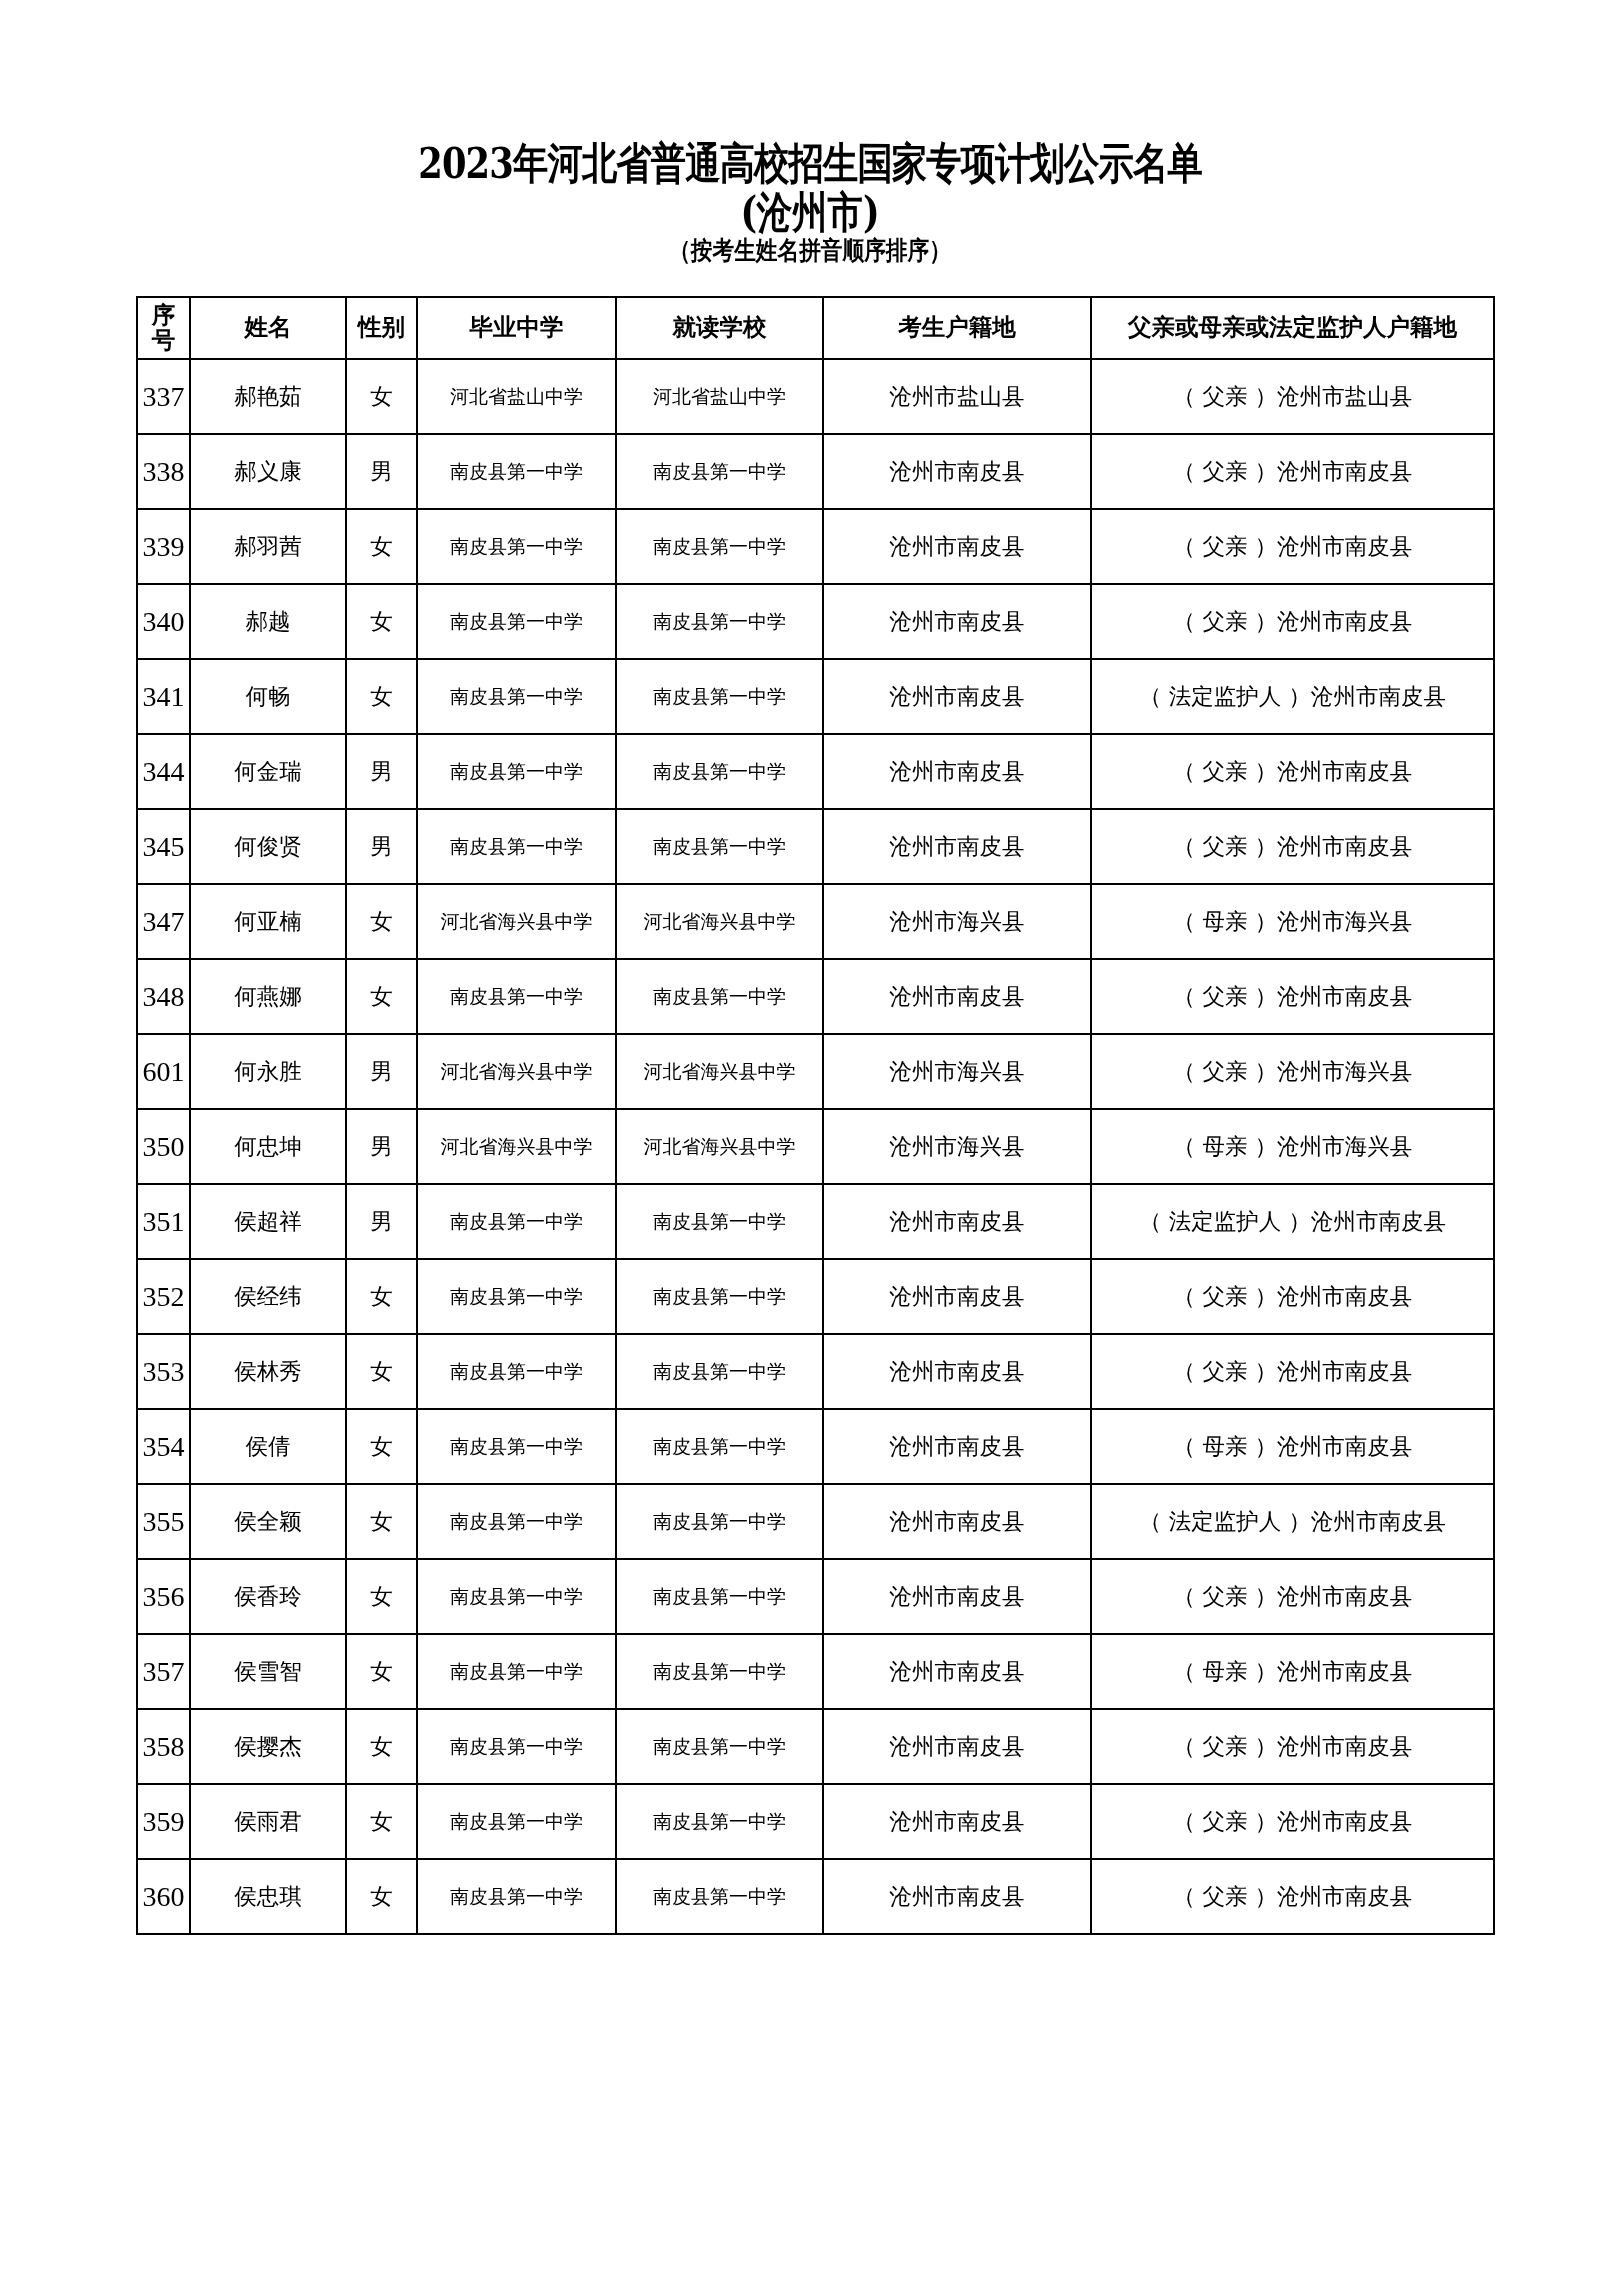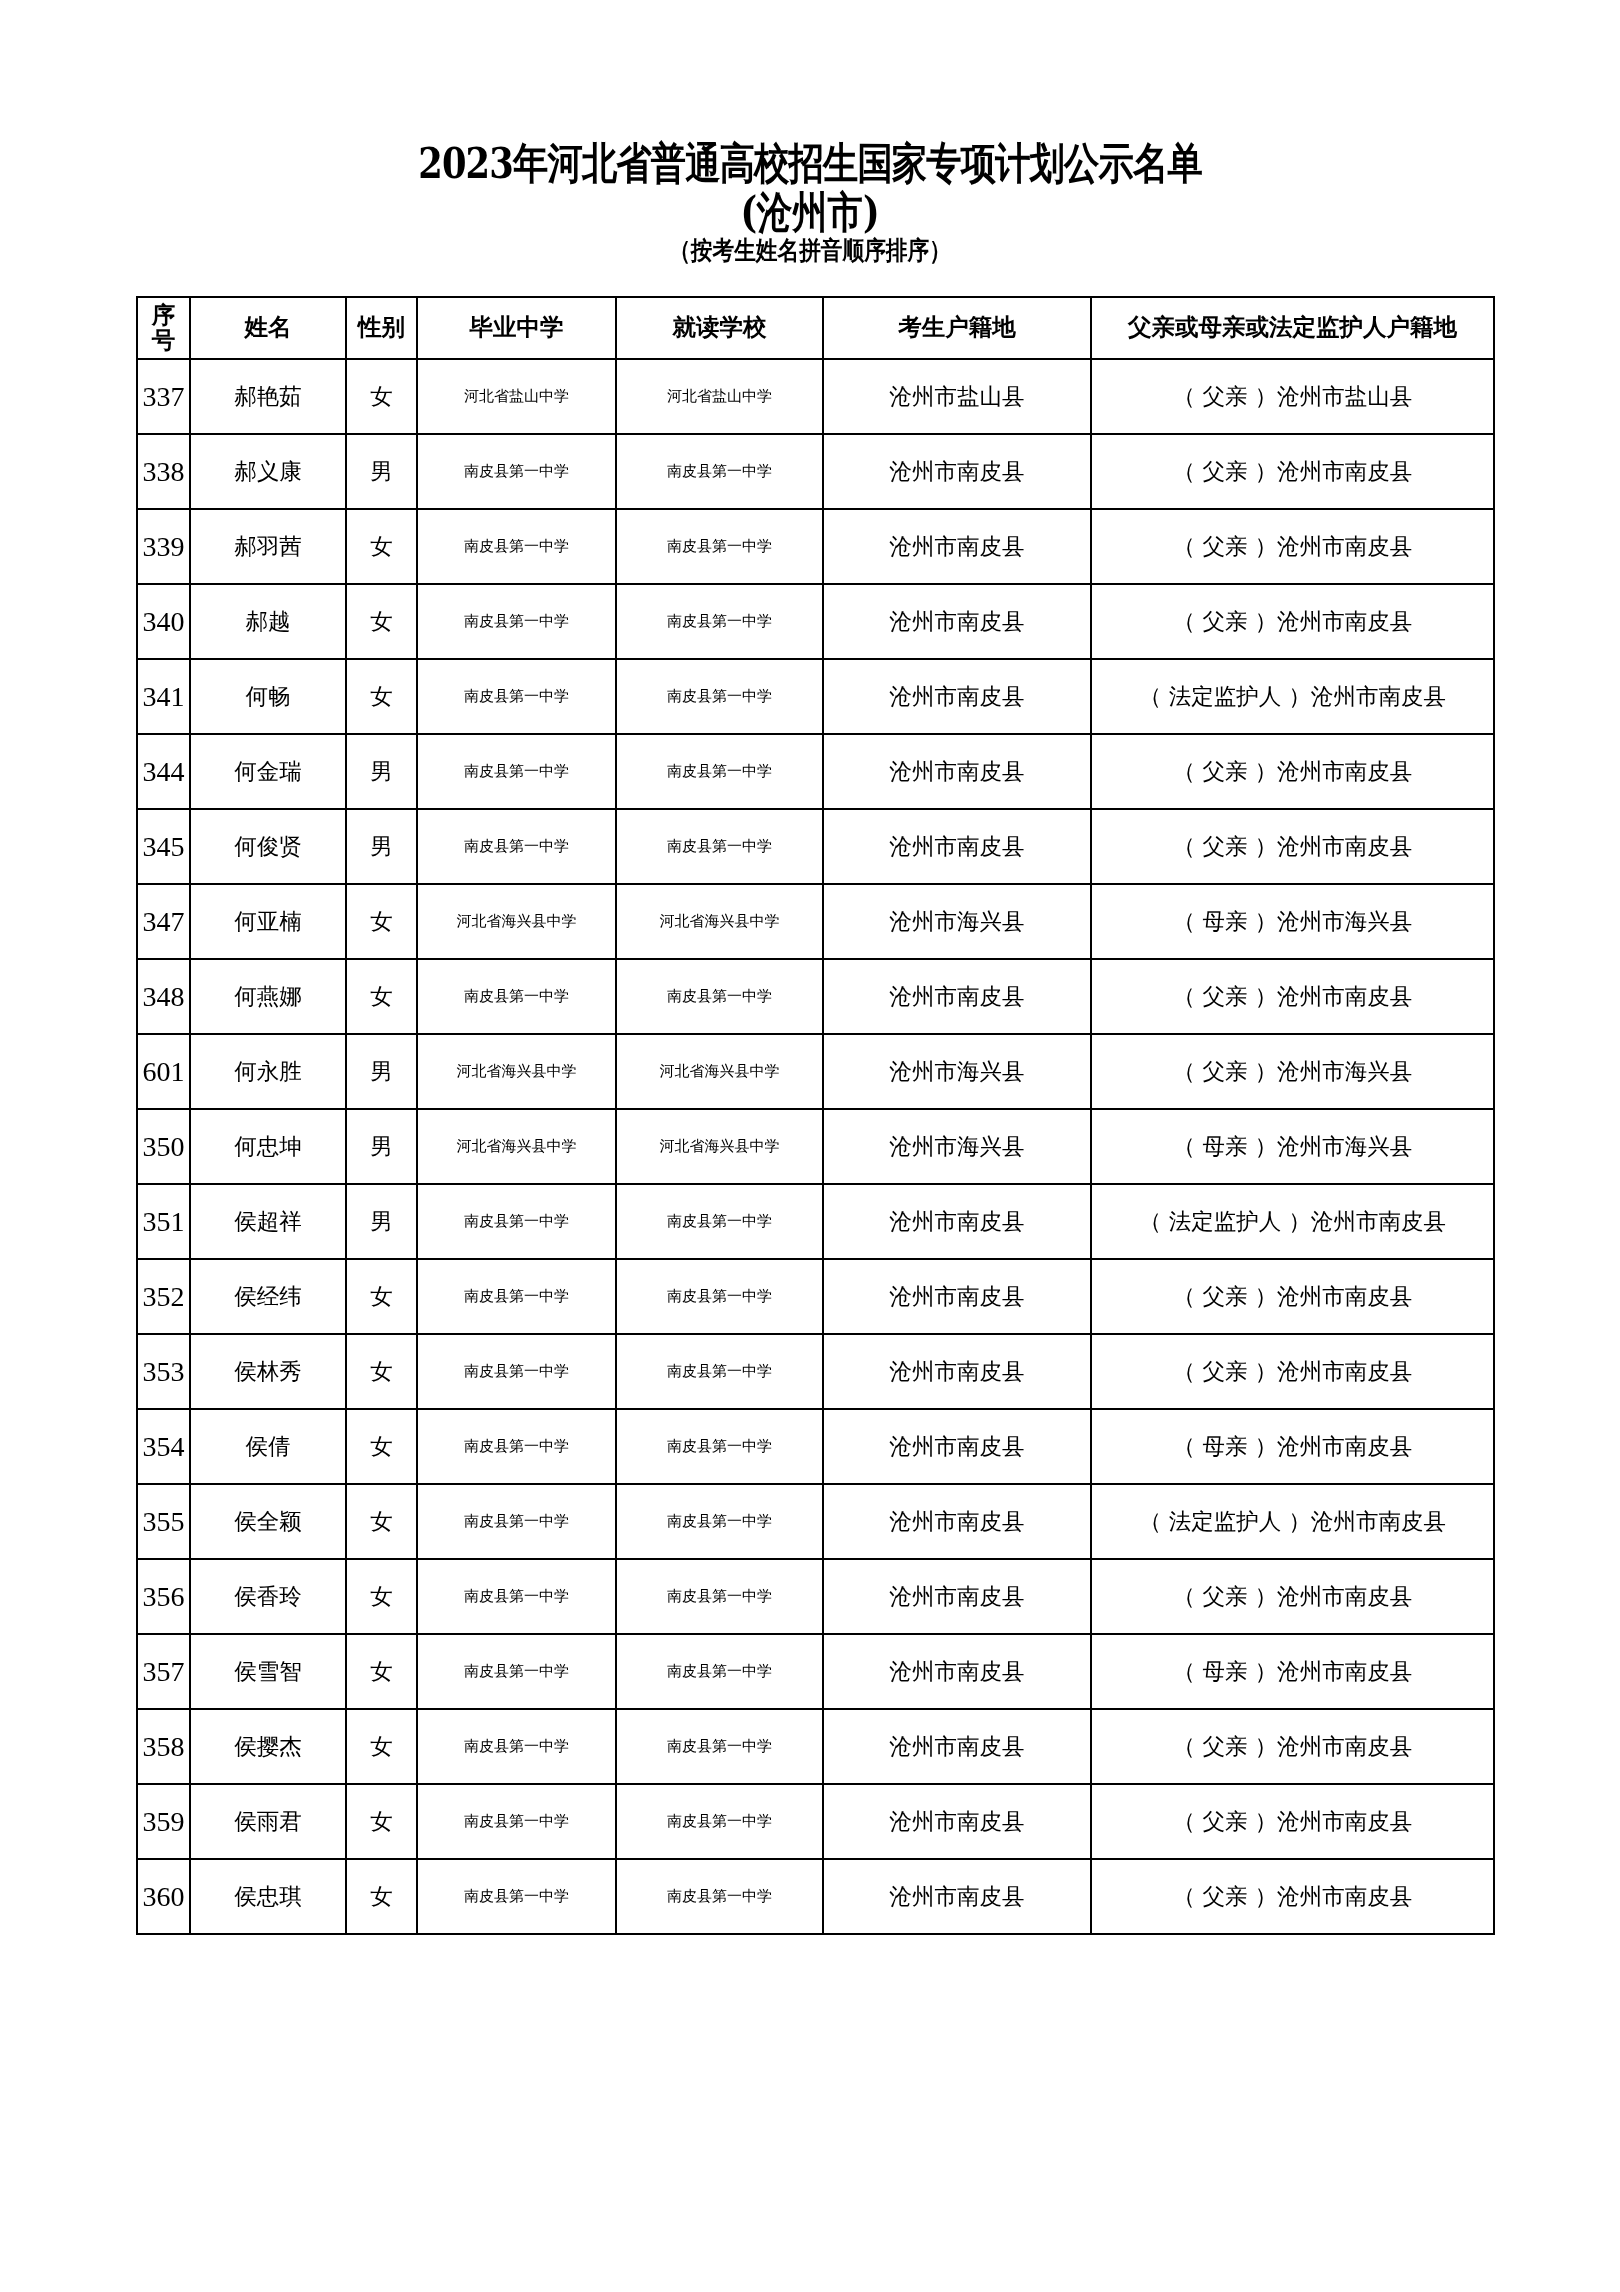--- a/index.html
+++ b/index.html
@@ -5,21 +5,21 @@
   html, body { margin: 0; padding: 0; background: #ffffff; }
   body { width: 1620px; height: 2293px; position: relative; font-family: "DejaVu Serif", "Liberation Serif", serif; color: #000; }
   .title { position: absolute; left: 0; width: 1620px; text-align: center; top: 135px; font-size: 43px; font-weight: bold; letter-spacing: -1px; transform: scaleX(0.82); transform-origin: center; }
   .subtitle { position: absolute; left: 0; width: 1620px; text-align: center; top: 184px; font-size: 43px; font-weight: bold; transform: scaleX(0.82); }
   .note { position: absolute; left: 0; width: 1620px; text-align: center; top: 233px; font-size: 25.5px; font-weight: bold; transform: scaleX(0.85); }
   table { position: absolute; left: 136px; top: 296px; border-collapse: collapse; table-layout: fixed; width: 1356px; }
   td, th { border: 2.9px solid #000; text-align: center; vertical-align: middle; padding: 0 3.9px; font-size: 22.5px; line-height: 25.5px; overflow: hidden; }
   th { height: 60px; font-weight: bold; font-family: "DejaVu Sans", "Liberation Sans", sans-serif; font-size: 23.5px; }
   td { height: 73px; font-weight: normal; }
   td.num { font-family: "Liberation Serif", serif; font-size: 28px; }
-  td.school { font-size: 15px; }
+  td.school { font-size: 19px; }
 </style>
 </head>
 <body>
 
 <div class="title">2023年河北省普通高校招生国家专项计划公示名单</div>
 <div class="subtitle">(沧州市)</div>
 <div class="note">（按考生姓名拼音顺序排序）</div>
 
 <table>
   <colgroup>

